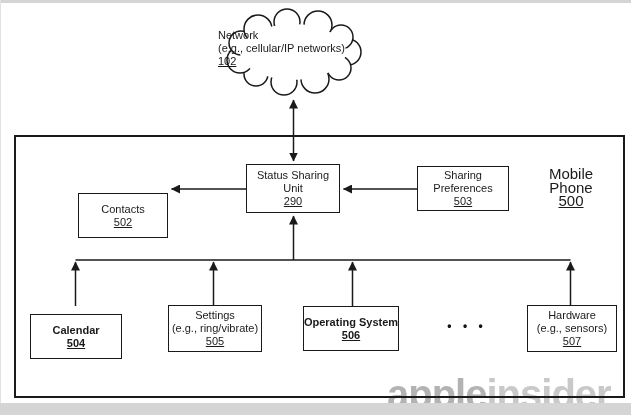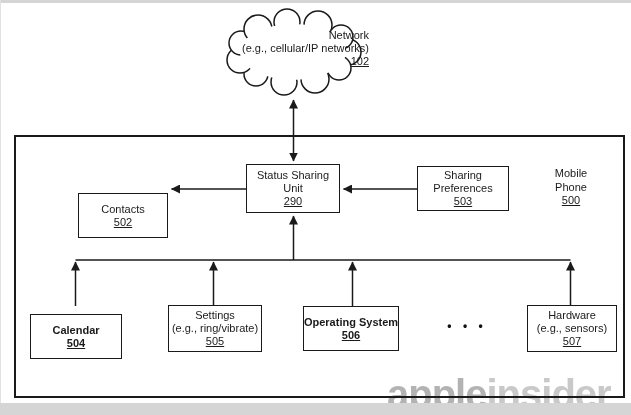--- a/index.html
+++ b/index.html
@@ -39,25 +39,25 @@
   .b-prefs     { left:417px; top:166px; width:90px; height:43px; }
   .b-calendar  { left:30px;  top:314px; width:90px; height:43px;font-weight:bold; }
   .b-settings  { left:168px; top:305px; width:92px; height:45px;justify-content:center; }
   .b-os        { left:303px; top:306px; width:94px; height:43px;font-weight:bold; }
   .b-hardware  { left:527px; top:305px; width:88px; height:45px; }
 
   .ref span { text-decoration:underline; }
 
   .cloud-text {
     position:absolute; left:218px; top:29px; width:151px; z-index:3;
-    font-size:11px; line-height:13px; text-align:right; white-space:nowrap;
+    font-size:11px; line-height:13px; text-align:left; white-space:nowrap;
   }
   .mobile-label {
     position:absolute; left:536px; top:167px; width:70px; z-index:3;
-    font-size:11px; line-height:13.5px; text-align:center;
+    font-size:15px; line-height:13.5px; text-align:center;
   }
   .ellipsis {
     position:absolute; left:441px; top:319px; width:52px; z-index:3;
     font-size:12px; font-weight:bold; letter-spacing:4px; text-align:center; color:#111;
   }
 </style>
 </head>
 <body>
 
 <div id="canvas">

